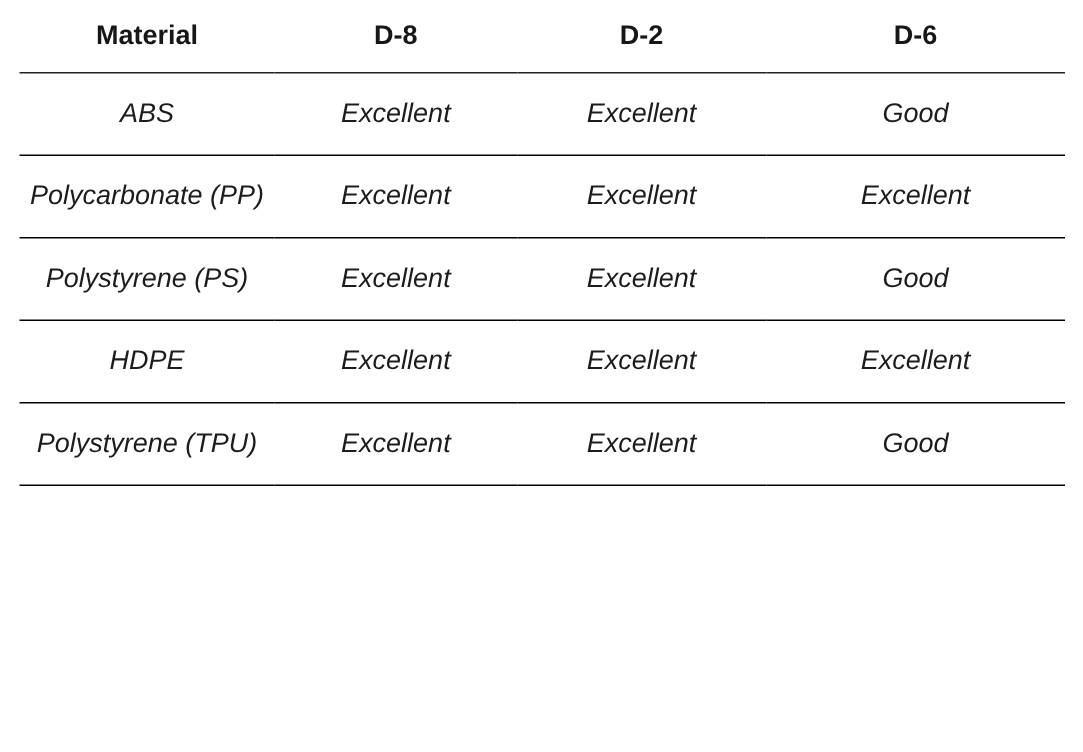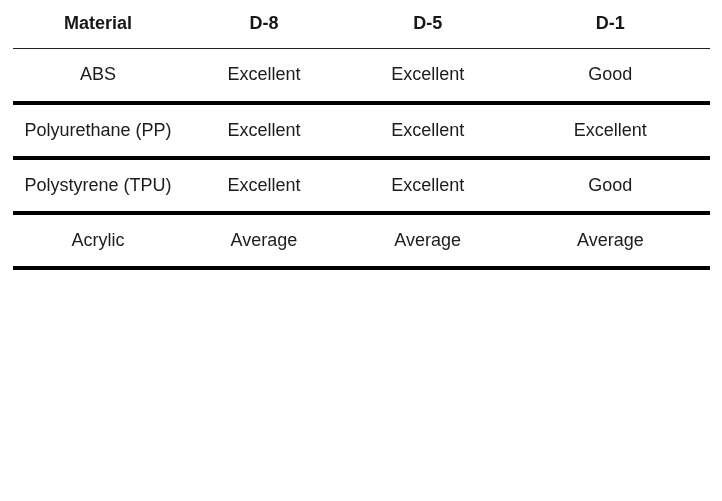--- a/index.html
+++ b/index.html
@@ -36,21 +36,22 @@
   table.compat thead tr {
     height: 48px;
     border-bottom: 1px solid #222222;
   }
   table.compat th {
     font-weight: 700;
     color: #171717;
   }
   table.compat tbody tr {
     height: 55px;
-    border-bottom: 4px solid #000000;
+    border-bottom: 1px solid #000000;
+    font-style: italic;
   }
   col.c-material { width: 24.4%; }
   col.c-d1 { width: 23.2%; }
   col.c-d2 { width: 23.8%; }
   col.c-d3 { width: 28.6%; }
 </style>
 </head>
 <body>
 
 <div class="page">
@@ -58,44 +59,50 @@
     <colgroup>
       <col class="c-material">
       <col class="c-d1">
       <col class="c-d2">
       <col class="c-d3">
     </colgroup>
     <thead>
       <tr>
         <th>Material</th>
         <th>D-8</th>
-        <th>D-5</th>
-        <th>D-1</th>
+        <th>D-2</th>
+        <th>D-6</th>
       </tr>
     </thead>
     <tbody>
       <tr>
         <td>ABS</td>
         <td>Excellent</td>
         <td>Excellent</td>
         <td>Good</td>
       </tr>
       <tr>
-        <td>Polyurethane (PP)</td>
+        <td>Polycarbonate (PP)</td>
+        <td>Excellent</td>
+        <td>Excellent</td>
+        <td>Excellent</td>
+      </tr>
+      <tr>
+        <td>Polystyrene (PS)</td>
+        <td>Excellent</td>
+        <td>Excellent</td>
+        <td>Good</td>
+      </tr>
+      <tr>
+        <td>HDPE</td>
         <td>Excellent</td>
         <td>Excellent</td>
         <td>Excellent</td>
       </tr>
       <tr>
         <td>Polystyrene (TPU)</td>
         <td>Excellent</td>
         <td>Excellent</td>
         <td>Good</td>
       </tr>
-      <tr>
-        <td>Acrylic</td>
-        <td>Average</td>
-        <td>Average</td>
-        <td>Average</td>
-      </tr>
     </tbody>
   </table>
 </div>
 
 </body></html>

